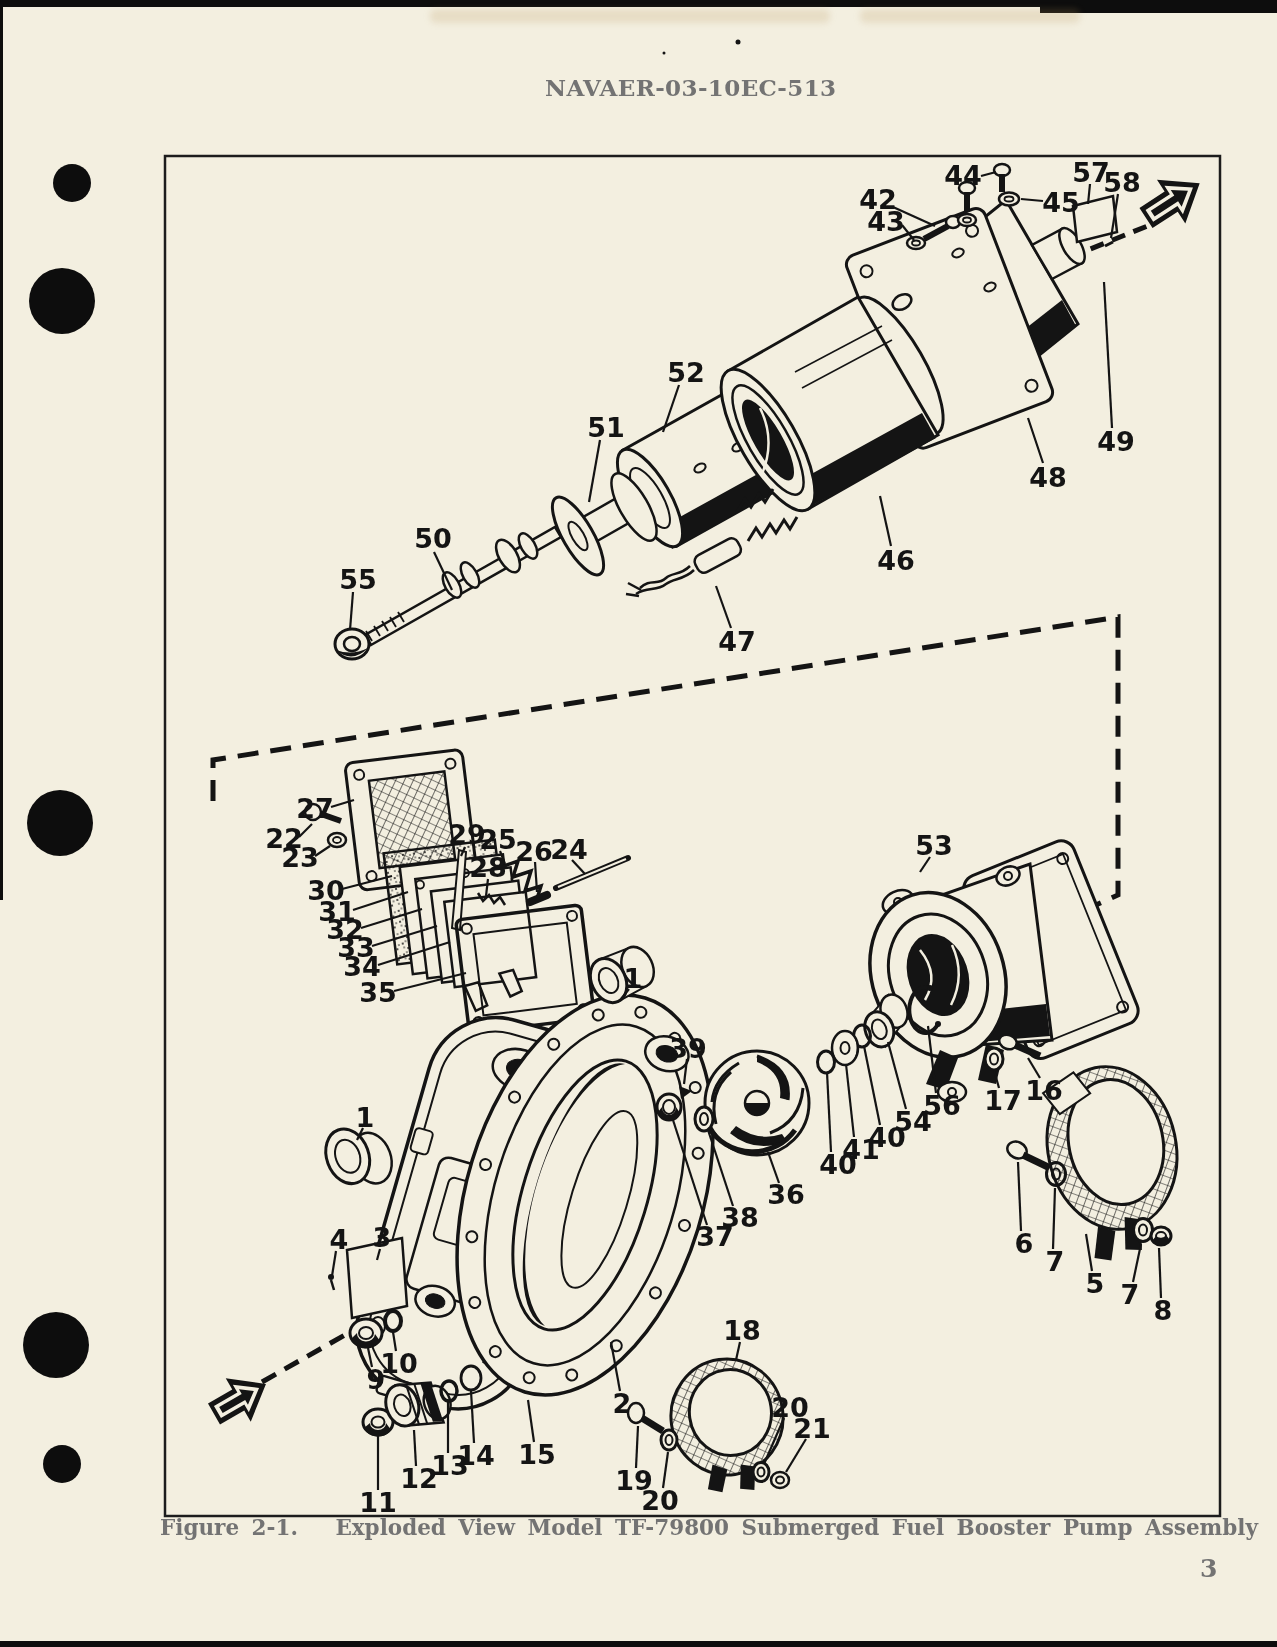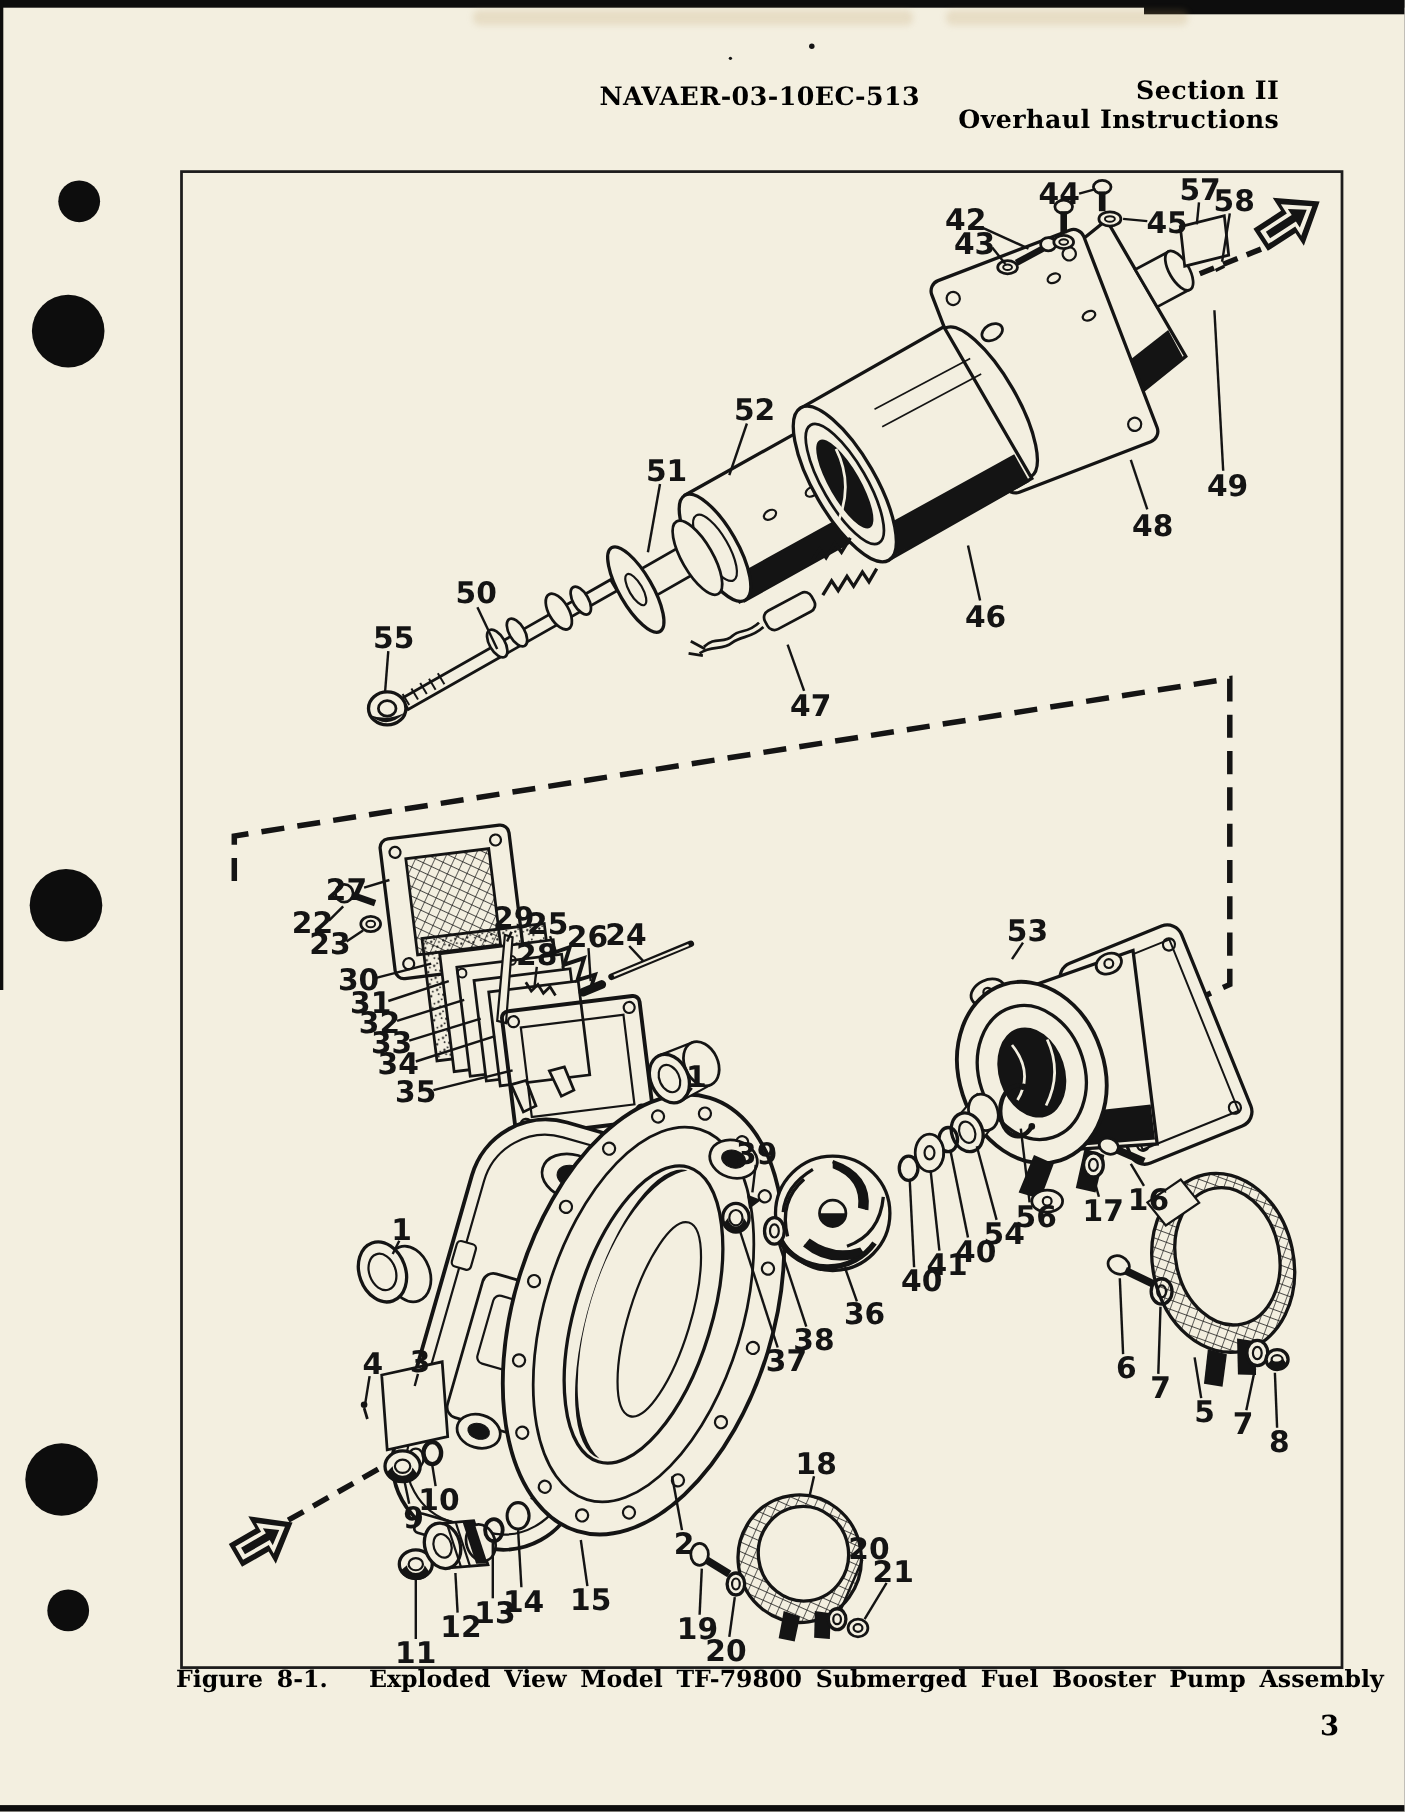--- a/index.html
+++ b/index.html
@@ -1,19 +1,19 @@
 <!DOCTYPE html>
 <html><head>
 <meta charset="utf-8">
 <style>
   html,body{margin:0;padding:0;background:#888;}
   #page{
     position:relative;width:1277px;height:1647px;margin:0 auto;
     background:#f3efe0;overflow:hidden;
-    font-family:"DejaVu Serif","Liberation Serif",serif;color:#000000;
+    font-family:"DejaVu Serif","Liberation Serif",serif;color:#737373;
   }
   .edge{position:absolute;background:#0d0d0d;}
   .smudge{position:absolute;background:rgba(186,148,92,.20);filter:blur(3px);border-radius:6px;}
   .dot{position:absolute;background:#0d0d0d;border-radius:50%;}
   .hdr{position:absolute;font-weight:700;font-size:23px;letter-spacing:.4px;white-space:nowrap;}
   #hdr-right{right:114px;top:70px;text-align:right;line-height:26px;}
   #caption{position:absolute;left:160px;top:1515px;width:1000px;text-align:center;
     font-weight:700;font-size:21.5px;word-spacing:5px;white-space:nowrap;}
   #pagenum{position:absolute;left:1200px;top:1554px;font-weight:700;font-size:25px;}
   svg{position:absolute;left:0;top:0;}
@@ -34,27 +34,23 @@
   <div class="smudge" style="left:430px;top:9px;width:400px;height:14px;"></div>
   <div class="smudge" style="left:860px;top:9px;width:220px;height:14px;"></div>
 
   <div class="dot" style="left:53px;top:164px;width:38px;height:38px;"></div>
   <div class="dot" style="left:29px;top:268px;width:66px;height:66px;"></div>
   <div class="dot" style="left:27px;top:790px;width:66px;height:66px;"></div>
   <div class="dot" style="left:23px;top:1312px;width:66px;height:66px;"></div>
   <div class="dot" style="left:43px;top:1445px;width:38px;height:38px;"></div>
 
   <div class="hdr" style="left:545px;top:74px;">NAVAER-03-10EC-513</div>
-  <div id="hdr-right" class="hdr">
-    <div>Section II</div>
-    <div>Overhaul Instructions</div>
-  </div>
 
   <div id="caption">
-    <span>Figure 8-1.</span>&nbsp;&nbsp;
+    <span>Figure 2-1.</span>&nbsp;&nbsp;
     <span>Exploded View Model TF-79800 Submerged Fuel Booster Pump Assembly</span>
   </div>
   <div id="pagenum">3</div>
 
   <svg width="1277" height="1647" viewBox="0 0 1277 1647">
     <defs>
       <pattern id="mesh" width="8" height="8" patternUnits="userSpaceOnUse" patternTransform="rotate(32)">
         <path d="M0,0 L8,0 M0,0 L0,8" stroke="#141414" stroke-width="1.2" fill="none"></path>
       </pattern>
       <pattern id="speck" width="11" height="11" patternUnits="userSpaceOnUse">

